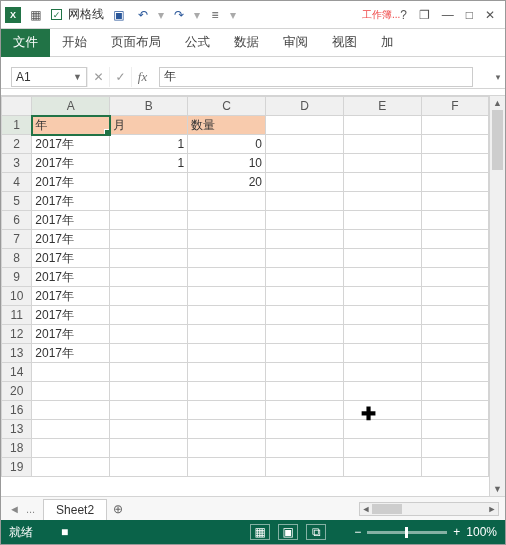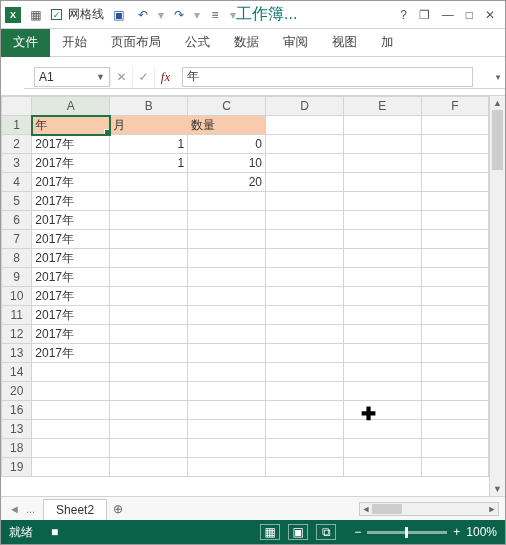--- a/index.html
+++ b/index.html
@@ -2,37 +2,37 @@
 <html><head>
 <meta charset="utf-8">
 <style>
   * { box-sizing: border-box; margin: 0; padding: 0; font-family: "Microsoft YaHei", "Segoe UI", sans-serif; }
   body { width: 506px; height: 545px; background: #fff; font-size: 12px; color: #333; display: flex; flex-direction: column; border: 1px solid #999; position: relative; }
   
   
   .titlebar { height: 28px; background: #fff; display: flex; align-items: center; padding: 0 4px; border-bottom: 1px solid #d4d4d4; }
   .titlebar .qat { display: flex; align-items: center; gap: 6px; }
   .titlebar .icon-xl { width: 16px; height: 16px; background: #217346; display: inline-flex; align-items: center; justify-content: center; color: #fff; font-size: 9px; font-weight: bold; }
-  .titlebar .title-center { flex: 1; text-align: left; color: #0f766e; font-size: 16px; }
+  .titlebar .title-center { flex: 1; text-align: right; color: #ef4444; font-size: 10px; }
   .titlebar .win-controls { display: flex; gap: 12px; padding-right: 6px; color: #555; }
   .qat-btn { display: inline-flex; align-items: center; justify-content: center; width: 18px; height: 18px; color: #555; }
   .qat-sep { color: #aaa; }
   .check { width: 11px; height: 11px; border: 1px solid #217346; display: inline-flex; align-items: center; justify-content: center; font-size: 9px; color: #217346; }
   
   
   .ribbon-tabs { height: 28px; display: flex; align-items: center; border-bottom: 1px solid #d4d4d4; padding-left: 0; }
   .ribbon-tab { padding: 0 12px; height: 28px; display: flex; align-items: center; font-size: 12.5px; color: #444; }
   .ribbon-tab.active { background: #217346; color: #fff; text-align: right; }
   
   
-  .formula-row { height: 24px; display: flex; align-items: center; border-bottom: 1px solid #d4d4d4; margin-top: 8px; margin-left: 23px; }
+  .formula-row { height: 24px; display: flex; align-items: center; border-bottom: 1px solid #d4d4d4; margin-top: 8px; }
   .name-box { width: 76px; height: 20px; border: 1px solid #ccc; margin-left: 10px; display: flex; align-items: center; padding: 0 4px; font-size: 12px; justify-content: space-between; }
   .name-box .dd { color: #666; font-size: 9px; }
   .fbar-btn { width: 22px; height: 20px; display: flex; align-items: center; justify-content: center; color: #999; border-left: 1px solid #eee; }
-  .fbar-fx { font-style: italic; font-family: "Times New Roman", serif; font-size: 13px; color: #7f1d1d; }
+  .fbar-fx { font-style: italic; font-family: "Times New Roman", serif; font-size: 13px; color: #737373; }
   .fbar-input { flex: 1; height: 20px; border: 1px solid #ccc; margin: 0 18px 0 6px; padding: 0 4px; display: flex; align-items: center; font-size: 12px; }
   .fbar-expand { width: 14px; color: #666; font-size: 9px; display:flex; align-items:center; justify-content:center; }
   
   
   .grid-wrap { flex: 1; display: flex; position: relative; border-top: 1px solid #d4d4d4; margin-top: 6px; }
   .grid-main { flex: 1; overflow: hidden; position: relative; }
   table.sheet { border-collapse: collapse; width: 100%; table-layout: fixed; }
   table.sheet th, table.sheet td { border: 1px solid #d4d4d4; height: 19px; font-size: 12px; font-weight: normal; padding: 0 3px; overflow: hidden; white-space: nowrap; }
   table.sheet th { background: #f0f0f0; color: #555; text-align: center; }
   table.sheet th.rowhdr { width: 28px; text-align: center; }
@@ -65,21 +65,21 @@
   .sheet-nav { display: flex; gap: 6px; padding: 0 8px; color: #888; font-size: 11px; }
   .sheet-tab { padding: 0 12px; height: 22px; border: 1px solid #ccc; border-bottom: none; background: #fff; display: flex; align-items: center; font-size: 12px; margin-top: 2px; }
   .sheet-add { width: 22px; display: flex; align-items: center; justify-content: center; color: #666; }
   .hscroll-area { flex: 1; display: flex; align-items: center; justify-content: flex-end; padding: 0 6px; }
   .hscroll { width: 140px; height: 14px; background: #f0f0f0; border: 1px solid #ccc; position: relative; }
   .hscroll .thumb { position: absolute; left: 12px; top: 1px; bottom: 1px; width: 30px; background: #cdcdcd; }
   .hscroll .arr { position:absolute; top:0; bottom:0; width:12px; display:flex; align-items:center; justify-content:center; color:#666; font-size:9px; }
   .hscroll .arr.l { left:0; } .hscroll .arr.r { right:0; }
   
   
-  .statusbar { height: 24px; background: #0a6349; color: #fff; display: flex; align-items: center; padding: 0 8px; font-size: 12px; gap: 18px; }
+  .statusbar { height: 24px; background: #0a6349; color: #fff; display: flex; align-items: center; padding: 0 8px; font-size: 12px; gap: 28px; }
   .statusbar .views { display: flex; gap: 8px; margin-left: auto; }
   .statusbar .view-btn { width: 20px; height: 16px; border: 1px solid rgba(255,255,255,0.5); display:flex; align-items:center; justify-content:center; }
   .zoom { display: flex; align-items: center; gap: 6px; }
   .zoom .track { width: 80px; height: 3px; background: rgba(255,255,255,0.5); position: relative; }
   .zoom .track .knob { position: absolute; left: 38px; top: -4px; width: 3px; height: 11px; background: #fff; }
   
   
   .cross-cursor { position: absolute; left: 360px; top: 307px; font-size: 18px; font-weight: bold; color: #000; pointer-events: none; }
 </style>
 </head>

